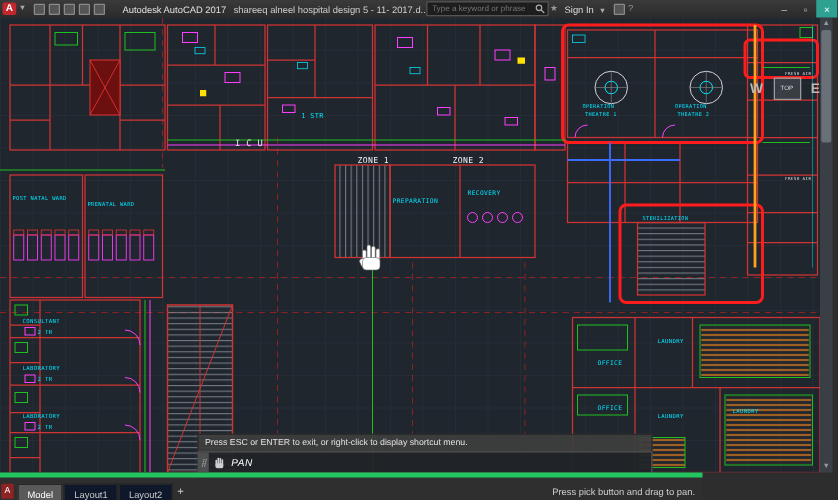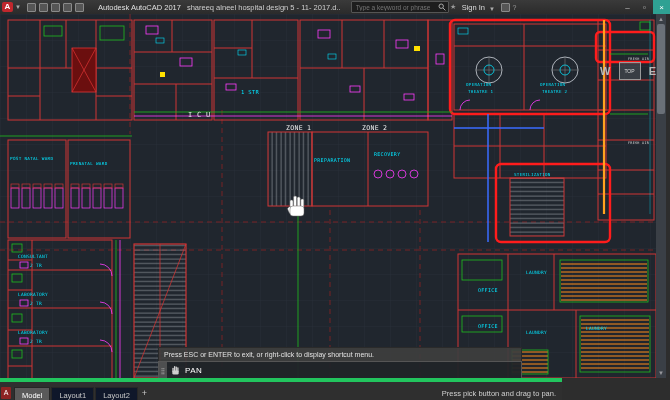--- a/index.html
+++ b/index.html
@@ -14,21 +14,21 @@
     background:linear-gradient(#3a3a3a,#2b2b2b);
     display:flex;align-items:center;font-size:7.5px;color:#d8d8d8;
     white-space:nowrap;z-index:20;
   }
   .app-logo{width:11px;height:10px;margin-left:2px;background:#c1272d;border-radius:2px;
     color:#fff;font-weight:bold;font-size:8px;line-height:10px;text-align:center;flex:none;}
   .tb-caret{font-size:6px;color:#aaa;margin:0 2px;flex:none;}
   .qat{display:flex;gap:3px;margin:0 4px;flex:none;}
   .qat .qi{width:7px;height:7px;border:1px solid #8a8a8a;background:#555;border-radius:1px;}
   .tb-appname{margin:0 6px 0 10px;color:#e0e0e0;flex:none;}
-  .tb-doctitle{color:#cfcfcf;flex:none;margin-right:10px;}
+  .tb-doctitle{color:#cfcfcf;flex:none;}
   .tb-search{display:flex;align-items:center;flex:none;background:#1d1d1d;border:1px solid #555;
     height:10px;width:92px;padding:0 2px;border-radius:1px;}
   .tb-search input{background:transparent;border:none;outline:none;color:#bbb;
     font-size:6.5px;width:80px;font-family:"Liberation Sans",sans-serif;}
   .mini-icon{width:9px;height:9px;flex:none;display:flex;align-items:center;justify-content:center;}
   .signin{margin:0 4px;color:#ddd;flex:none;display:flex;align-items:flex-end;gap:2px;}
   .win-controls{margin-left:auto;display:flex;flex:none;height:14px;}
   .win-btn{width:17px;height:14px;display:flex;align-items:center;justify-content:center;
     color:#ccc;font-size:8px;}
   .win-btn.close{background:#2fa193;color:#fff;}
@@ -40,21 +40,21 @@
   .viewcube{position:absolute;left:600px;top:44px;width:56px;height:26px;display:flex;
     align-items:center;justify-content:space-between;color:#b9b9b9;
     font-size:11px;font-weight:bold;z-index:4;}
   .vc-cube{width:20px;height:16px;border:1px solid #9a9a9a;background:rgba(170,170,170,.18);
     color:#ddd;font-size:5px;font-weight:normal;display:flex;align-items:center;justify-content:center;}
   
   .cmd-panel{position:absolute;left:158px;top:347px;width:364px;z-index:10;font-size:7px;}
   .cmd-history{background:rgba(62,62,62,.92);color:#e2e2e2;height:13px;line-height:13px;
     padding:0 5px;border:1px solid #2a2a2a;border-bottom:none;}
   .cmd-input{background:rgba(33,36,40,.95);border:1px solid #555;height:16px;display:flex;
-    align-items:center;color:#fff;}
+    align-items:center;color:#fff;font-style:italic;}
   .cmd-grip{width:8px;height:100%;background:rgba(90,90,90,.8);display:flex;align-items:center;
     justify-content:center;color:#bbb;font-size:6px;}
   .cmd-label{font-size:8px;margin-left:5px;letter-spacing:.5px;}
   
   .vscroll{position:absolute;left:656px;top:14px;width:10px;height:364px;background:#3a3f46;
     display:flex;flex-direction:column;align-items:center;z-index:6;}
   .vs-arrow{width:10px;height:10px;color:#97979c;font-size:6px;line-height:10px;text-align:center;}
   .vs-thumb{width:8px;height:90px;background:#6a7078;border-radius:2px;}
   .vs-spacer{flex:1;}
   

